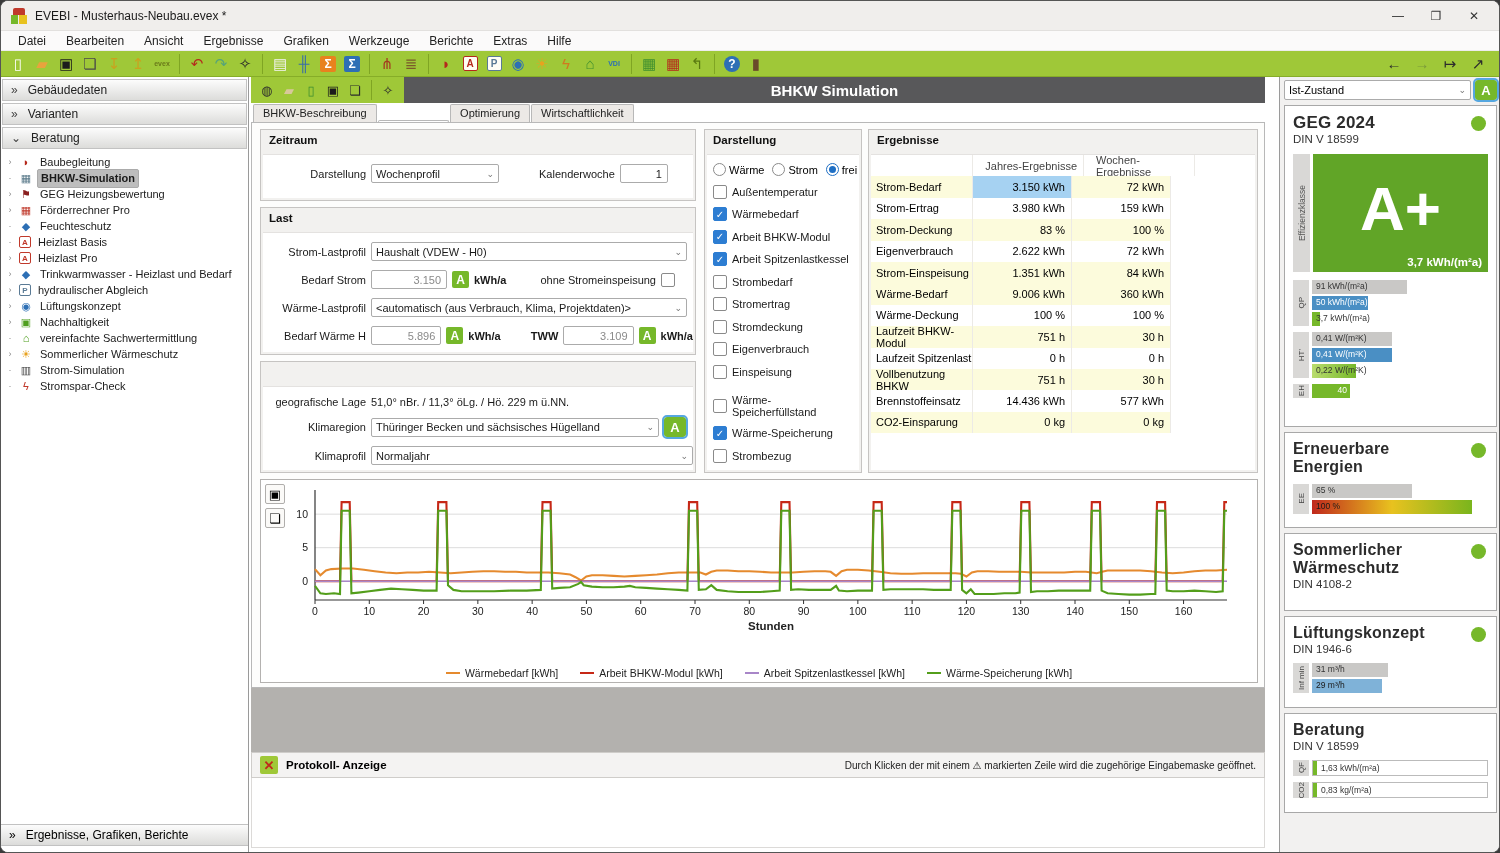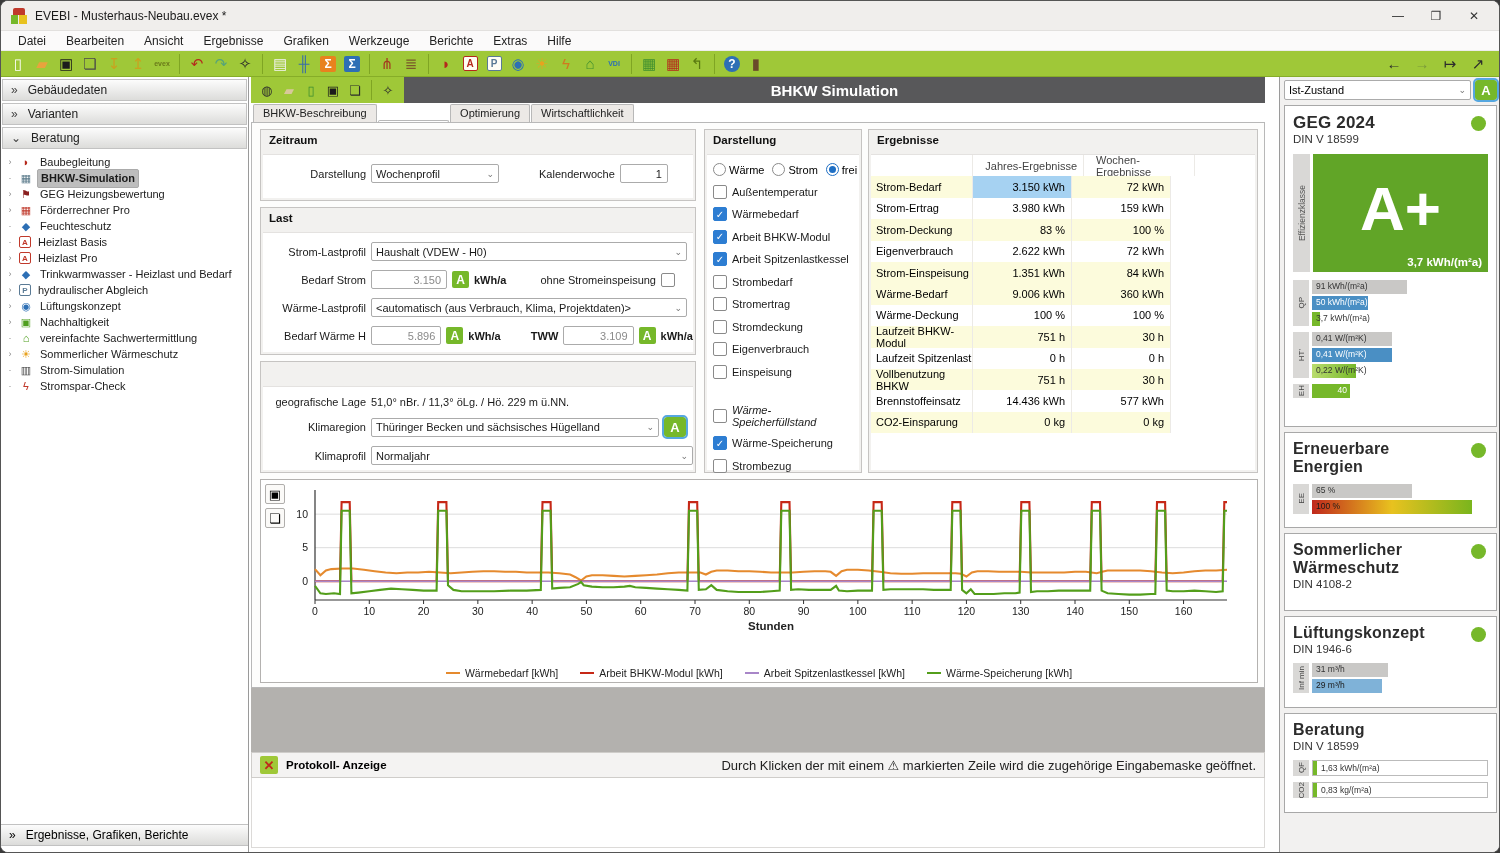--- a/index.html
+++ b/index.html
@@ -122,21 +122,21 @@
             gap:22px; font-size:10.5px; color:#222; }
   .litem { display:flex; align-items:center; gap:5px; }
   .litem .dash { width:14px; height:0; border-top:2.5px solid; }
 
   .graybar { position:absolute; left:2px; top:611px; width:1014px; height:64px; background:#b3b1ae; }
   .protokoll { position:absolute; left:2px; top:675px; width:1014px; height:26px; background:#f4f3f2;
                border:1px solid #cfcdca; display:flex; align-items:center; gap:8px; padding:0 8px; }
   .pico { width:18px; height:18px; background:#9fc838; border-radius:2px; display:flex; align-items:center;
           justify-content:center; color:#c0281c; font-weight:bold; font-size:13px; }
   .protokoll b { font-size:11.5px; }
-  .protokoll .note { margin-left:auto; font-size:13px; color:#222; }
+  .protokoll .note { margin-left:auto; font-size:10px; color:#222; }
   .protokoll-body { position:absolute; left:2px; top:701px; width:1014px; height:70px; background:#fff;
                     border:1px solid #dcdad8; border-top:none; }
 
   
   .vsel-row { display:flex; gap:4px; align-items:center; }
   .vsel { flex:1; height:20px; }
   .card { background:#fff; border:1px solid #a8a8a8; margin-top:5px; padding:7px 8px; position:relative; }
   .card h2 { font-size:17px; font-weight:bold; color:#2c2c2c; line-height:1.12; letter-spacing:.2px; }
   .card .din { font-size:11.5px; color:#333; margin-top:1px; }
   .dot { position:absolute; right:10px; top:10px; width:15px; height:15px; border-radius:50%; background:#76b82a; }
@@ -502,21 +502,21 @@
                 <span>Stromdeckung</span>
               </div>
               <div class="frow" style="margin-top: 8.5px;">
                 <span class="cb"></span>
                 <span>Eigenverbrauch</span>
               </div>
               <div class="frow" style="margin-top: 8.5px;">
                 <span class="cb"></span>
                 <span>Einspeisung</span>
               </div>
-              <div class="frow" style="margin-top: 25px; font-style: italic;">
+              <div class="frow" style="margin-top: 15px;">
                 <span class="cb"></span>
                 <span>Wärme-Speicherfüllstand</span>
               </div>
               <div class="frow" style="margin-top: 8.5px;">
                 <span class="cb on">✓</span>
                 <span>Wärme-Speicherung</span>
               </div>
               <div class="frow" style="margin-top: 8.5px;">
                 <span class="cb"></span>
                 <span>Strombezug</span>

